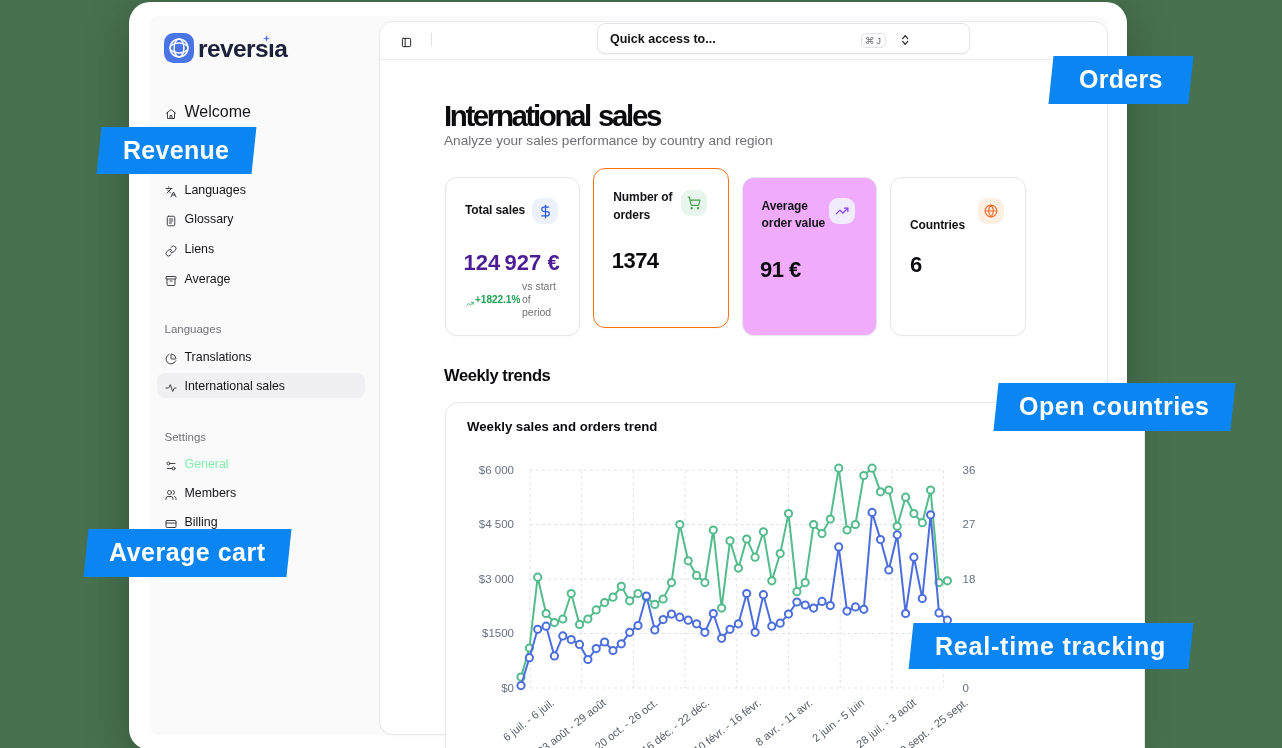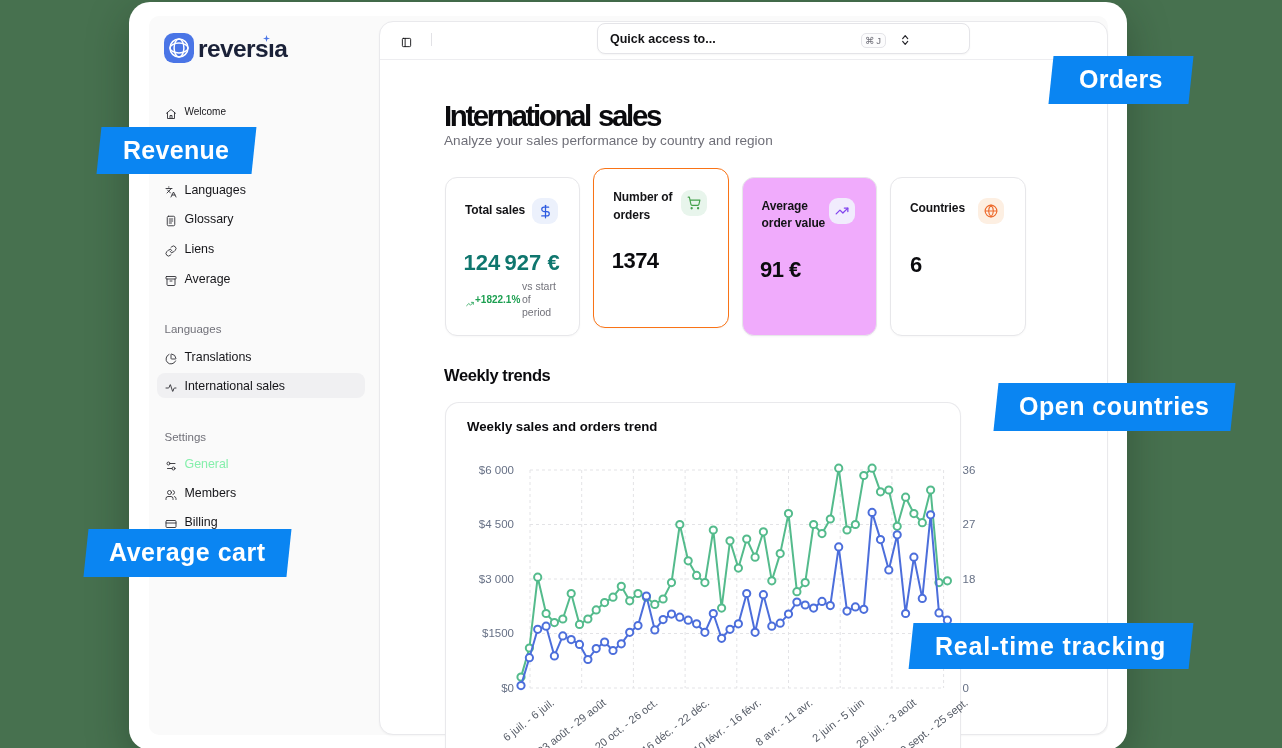--- a/index.html
+++ b/index.html
@@ -20,21 +20,21 @@
 </svg></div>
 <div style="position:absolute;left:198px;top:34.5px;font-size:24.5px;font-weight:700;letter-spacing:-0.6px;color:#1a2138">reversıa</div>
 <svg style="position:absolute;left:263px;top:34.5px" width="7" height="7" viewBox="0 0 10 10">
     <path d="M5 0 6.2 3.8 10 5 6.2 6.2 5 10 3.8 6.2 0 5 3.8 3.8Z" fill="#4a75e6"></path>
   </svg>
 <div style="position:absolute;left:164.5px;top:106.0px;width:12px;height:12px"><svg width="12" height="12" viewBox="0 0 24 24" fill="none" stroke="#2e2e33" stroke-width="1.8" stroke-linecap="round" stroke-linejoin="round">
       <path d="M3 10.5 12 3l9 7.5"></path>
       <path d="M5 8.8V21h14V8.8"></path>
       <path d="M10 21v-6h4v6"></path>
     </svg></div>
-<div style="position:absolute;left:184.5px;top:103.0px;font-size:10px;line-height:18px;color:#151519">Welcome</div>
+<div style="position:absolute;left:184.5px;top:103.0px;font-size:16px;line-height:18px;color:#151519">Welcome</div>
 <div style="position:absolute;left:164.5px;top:135.5px;width:12px;height:12px"><svg width="12" height="12" viewBox="0 0 24 24" fill="none" stroke="#2e2e33" stroke-width="1.8" stroke-linecap="round" stroke-linejoin="round">
       <rect width="15" height="19" x="4.5" y="2.5" rx="2.5"></rect>
       <path d="M8.5 8h7"></path>
       <path d="M8.5 12h7"></path>
       <path d="M8.5 16h4.5"></path>
     </svg></div>
 <div style="position:absolute;left:184.5px;top:132.5px;font-size:12.4px;line-height:18px;color:#151519">Projects</div>
 <div style="position:absolute;left:164.5px;top:159.0px;font-size:11.5px;color:#717179;font-weight:500">Translation</div>
 <div style="position:absolute;left:164.5px;top:184.0px;width:12px;height:12px"><svg width="12" height="12" viewBox="0 0 24 24" fill="none" stroke="#2e2e33" stroke-width="1.8" stroke-linecap="round" stroke-linejoin="round">
       <path d="m5 8 6 6"></path>
@@ -116,21 +116,21 @@
 <div class="abs" style="left:444px;top:132.5px;font-size:13.6px;color:#6f6f78">Analyze your sales performance by country and region</div>
 
 <div style="position:absolute;left:445px;top:176.5px;width:135px;height:159.5px;background:#fff;border:1px solid #e7e7ea;border-radius:12px;box-sizing:border-box;box-shadow:0 1px 2px rgba(0,0,0,0.03)">
 <div style="position:absolute;left:19px;top:24.5px;width:80px;font-size:12px;line-height:17.5px;font-weight:600;letter-spacing:-0.1px;color:#131316">Total sales</div>
 <div style="position:absolute;right:21px;top:20.5px;width:26px;height:26px;border-radius:9px;background:#ecf1fc;display:flex;align-items:center;justify-content:center">
       <svg width="15" height="15" viewBox="0 0 24 24" fill="none" stroke="#2d5be0" stroke-width="2" stroke-linecap="round" stroke-linejoin="round">
         <line x1="12" x2="12" y1="2" y2="22"></line>
         <path d="M17 5H9.5a3.5 3.5 0 0 0 0 7h5a3.5 3.5 0 0 1 0 7H6"></path>
       </svg>
     </div>
-<div style="position:absolute;left:17.5px;top:72.5px;font-size:22px;font-weight:700;letter-spacing:-0.55px;color:#0f766e">124 927&nbsp;€</div>
+<div style="position:absolute;left:17.5px;top:72.5px;font-size:22px;font-weight:700;letter-spacing:-0.55px;color:#4c1d95">124 927&nbsp;€</div>
 <div style="position:absolute;left:19.5px;top:116.5px;width:8px;height:8px"><svg width="8" height="8" viewBox="0 0 24 24" fill="none" stroke="#1ea052" stroke-width="2.4" stroke-linecap="round" stroke-linejoin="round">
         <polyline points="22 7 13.5 15.5 8.5 10.5 2 17"></polyline>
         <polyline points="16 7 22 7 22 13"></polyline>
       </svg></div>
 <div style="position:absolute;left:29px;top:116px;font-size:10px;font-weight:600;color:#1ea052">+1822.1%</div>
 <div style="position:absolute;left:76px;top:102.5px;width:40px;font-size:10.5px;line-height:13px;color:#73737b">vs start of period</div>
   </div>
 <div style="position:absolute;left:593.3px;top:168px;width:135.7px;height:159.5px;background:#fff;border:1px solid #f97316;border-radius:12px;box-sizing:border-box;box-shadow:0 1px 2px rgba(0,0,0,0.03)">
 <div style="position:absolute;left:19px;top:20px;width:80px;font-size:12px;line-height:17.5px;font-weight:600;letter-spacing:-0.1px;color:#131316">Number of orders</div>
 <div style="position:absolute;right:21px;top:20.5px;width:26px;height:26px;border-radius:9px;background:#e8f5ec;display:flex;align-items:center;justify-content:center">
@@ -146,33 +146,33 @@
 <div style="position:absolute;left:19px;top:20px;width:70px;font-size:12px;line-height:17.5px;font-weight:600;letter-spacing:-0.1px;color:#131316">Average order value</div>
 <div style="position:absolute;right:21px;top:20.5px;width:26px;height:26px;border-radius:9px;background:#f1ecfd;display:flex;align-items:center;justify-content:center">
       <svg width="14" height="14" viewBox="0 0 24 24" fill="none" stroke="#8344ee" stroke-width="2.2" stroke-linecap="round" stroke-linejoin="round">
         <polyline points="22 7 13.5 15.5 8.5 10.5 2 17"></polyline>
         <polyline points="16 7 22 7 22 13"></polyline>
       </svg>
     </div>
 <div style="position:absolute;left:17.5px;top:79.3px;font-size:22px;font-weight:700;letter-spacing:-0.55px;color:#0b0b0e">91&nbsp;€</div>
 </div>
 <div style="position:absolute;left:889.9px;top:176.5px;width:135.7px;height:159.5px;background:#fff;border:1px solid #e7e7ea;border-radius:12px;box-sizing:border-box;box-shadow:0 1px 2px rgba(0,0,0,0.03)">
-<div style="position:absolute;left:19px;top:22px;width:80px;font-size:12px;line-height:17.5px;font-weight:600;letter-spacing:-0.1px;color:#131316">Countries</div>
+<div style="position:absolute;left:19px;top:39px;width:80px;font-size:12px;line-height:17.5px;font-weight:600;letter-spacing:-0.1px;color:#131316">Countries</div>
 <div style="position:absolute;right:21px;top:20.5px;width:26px;height:26px;border-radius:9px;background:#fdefe2;display:flex;align-items:center;justify-content:center">
       <svg width="14" height="14" viewBox="0 0 24 24" fill="none" stroke="#ed6a2c" stroke-width="1.9" stroke-linecap="round" stroke-linejoin="round">
         <circle cx="12" cy="12" r="10"></circle>
         <path d="M12 2a14.5 14.5 0 0 0 0 20 14.5 14.5 0 0 0 0-20"></path>
         <path d="M2 12h20"></path>
       </svg>
     </div>
 <div style="position:absolute;left:19px;top:74.7px;font-size:22px;font-weight:700;letter-spacing:-0.55px;color:#0b0b0e">6</div>
 </div>
 
 <div class="abs" style="left:444px;top:366px;font-size:16.5px;font-weight:700;letter-spacing:-0.4px;color:#0b0b0e">Weekly trends</div>
-<div class="abs" style="left:445px;top:402px;width:516px;height:346px;background:#fff;border:1px solid #e9e9ec;border-radius:14px 14px 0 0;border-bottom:none;box-shadow:0 1px 2px rgba(0,0,0,0.03)">
+<div class="abs" style="left:445px;top:402px;width:700px;height:346px;background:#fff;border:1px solid #e9e9ec;border-radius:14px 14px 0 0;border-bottom:none;box-shadow:0 1px 2px rgba(0,0,0,0.03)">
   <div class="abs" style="left:21px;top:15.5px;font-size:13.2px;font-weight:700;color:#0b0b0e">Weekly sales and orders trend</div>
   <svg width="648" height="346" viewBox="0 0 648 346" style="position:absolute;left:0;top:0;overflow:visible">
 <line x1="84" y1="67.0" x2="497.6" y2="67.0" stroke="#e3e3e6" stroke-width="1" stroke-dasharray="3 3"></line>
 <text x="68" y="70.8" text-anchor="end" font-size="11.5" fill="#667085">$6 000</text>
 <text x="516.6" y="70.8" text-anchor="start" font-size="11.5" fill="#667085">36</text>
 <line x1="84" y1="121.5" x2="497.6" y2="121.5" stroke="#e3e3e6" stroke-width="1" stroke-dasharray="3 3"></line>
 <text x="68" y="125.3" text-anchor="end" font-size="11.5" fill="#667085">$4 500</text>
 <text x="516.6" y="125.3" text-anchor="start" font-size="11.5" fill="#667085">27</text>
 <line x1="84" y1="176.0" x2="497.6" y2="176.0" stroke="#e3e3e6" stroke-width="1" stroke-dasharray="3 3"></line>
 <text x="68" y="179.8" text-anchor="end" font-size="11.5" fill="#667085">$3 000</text>

